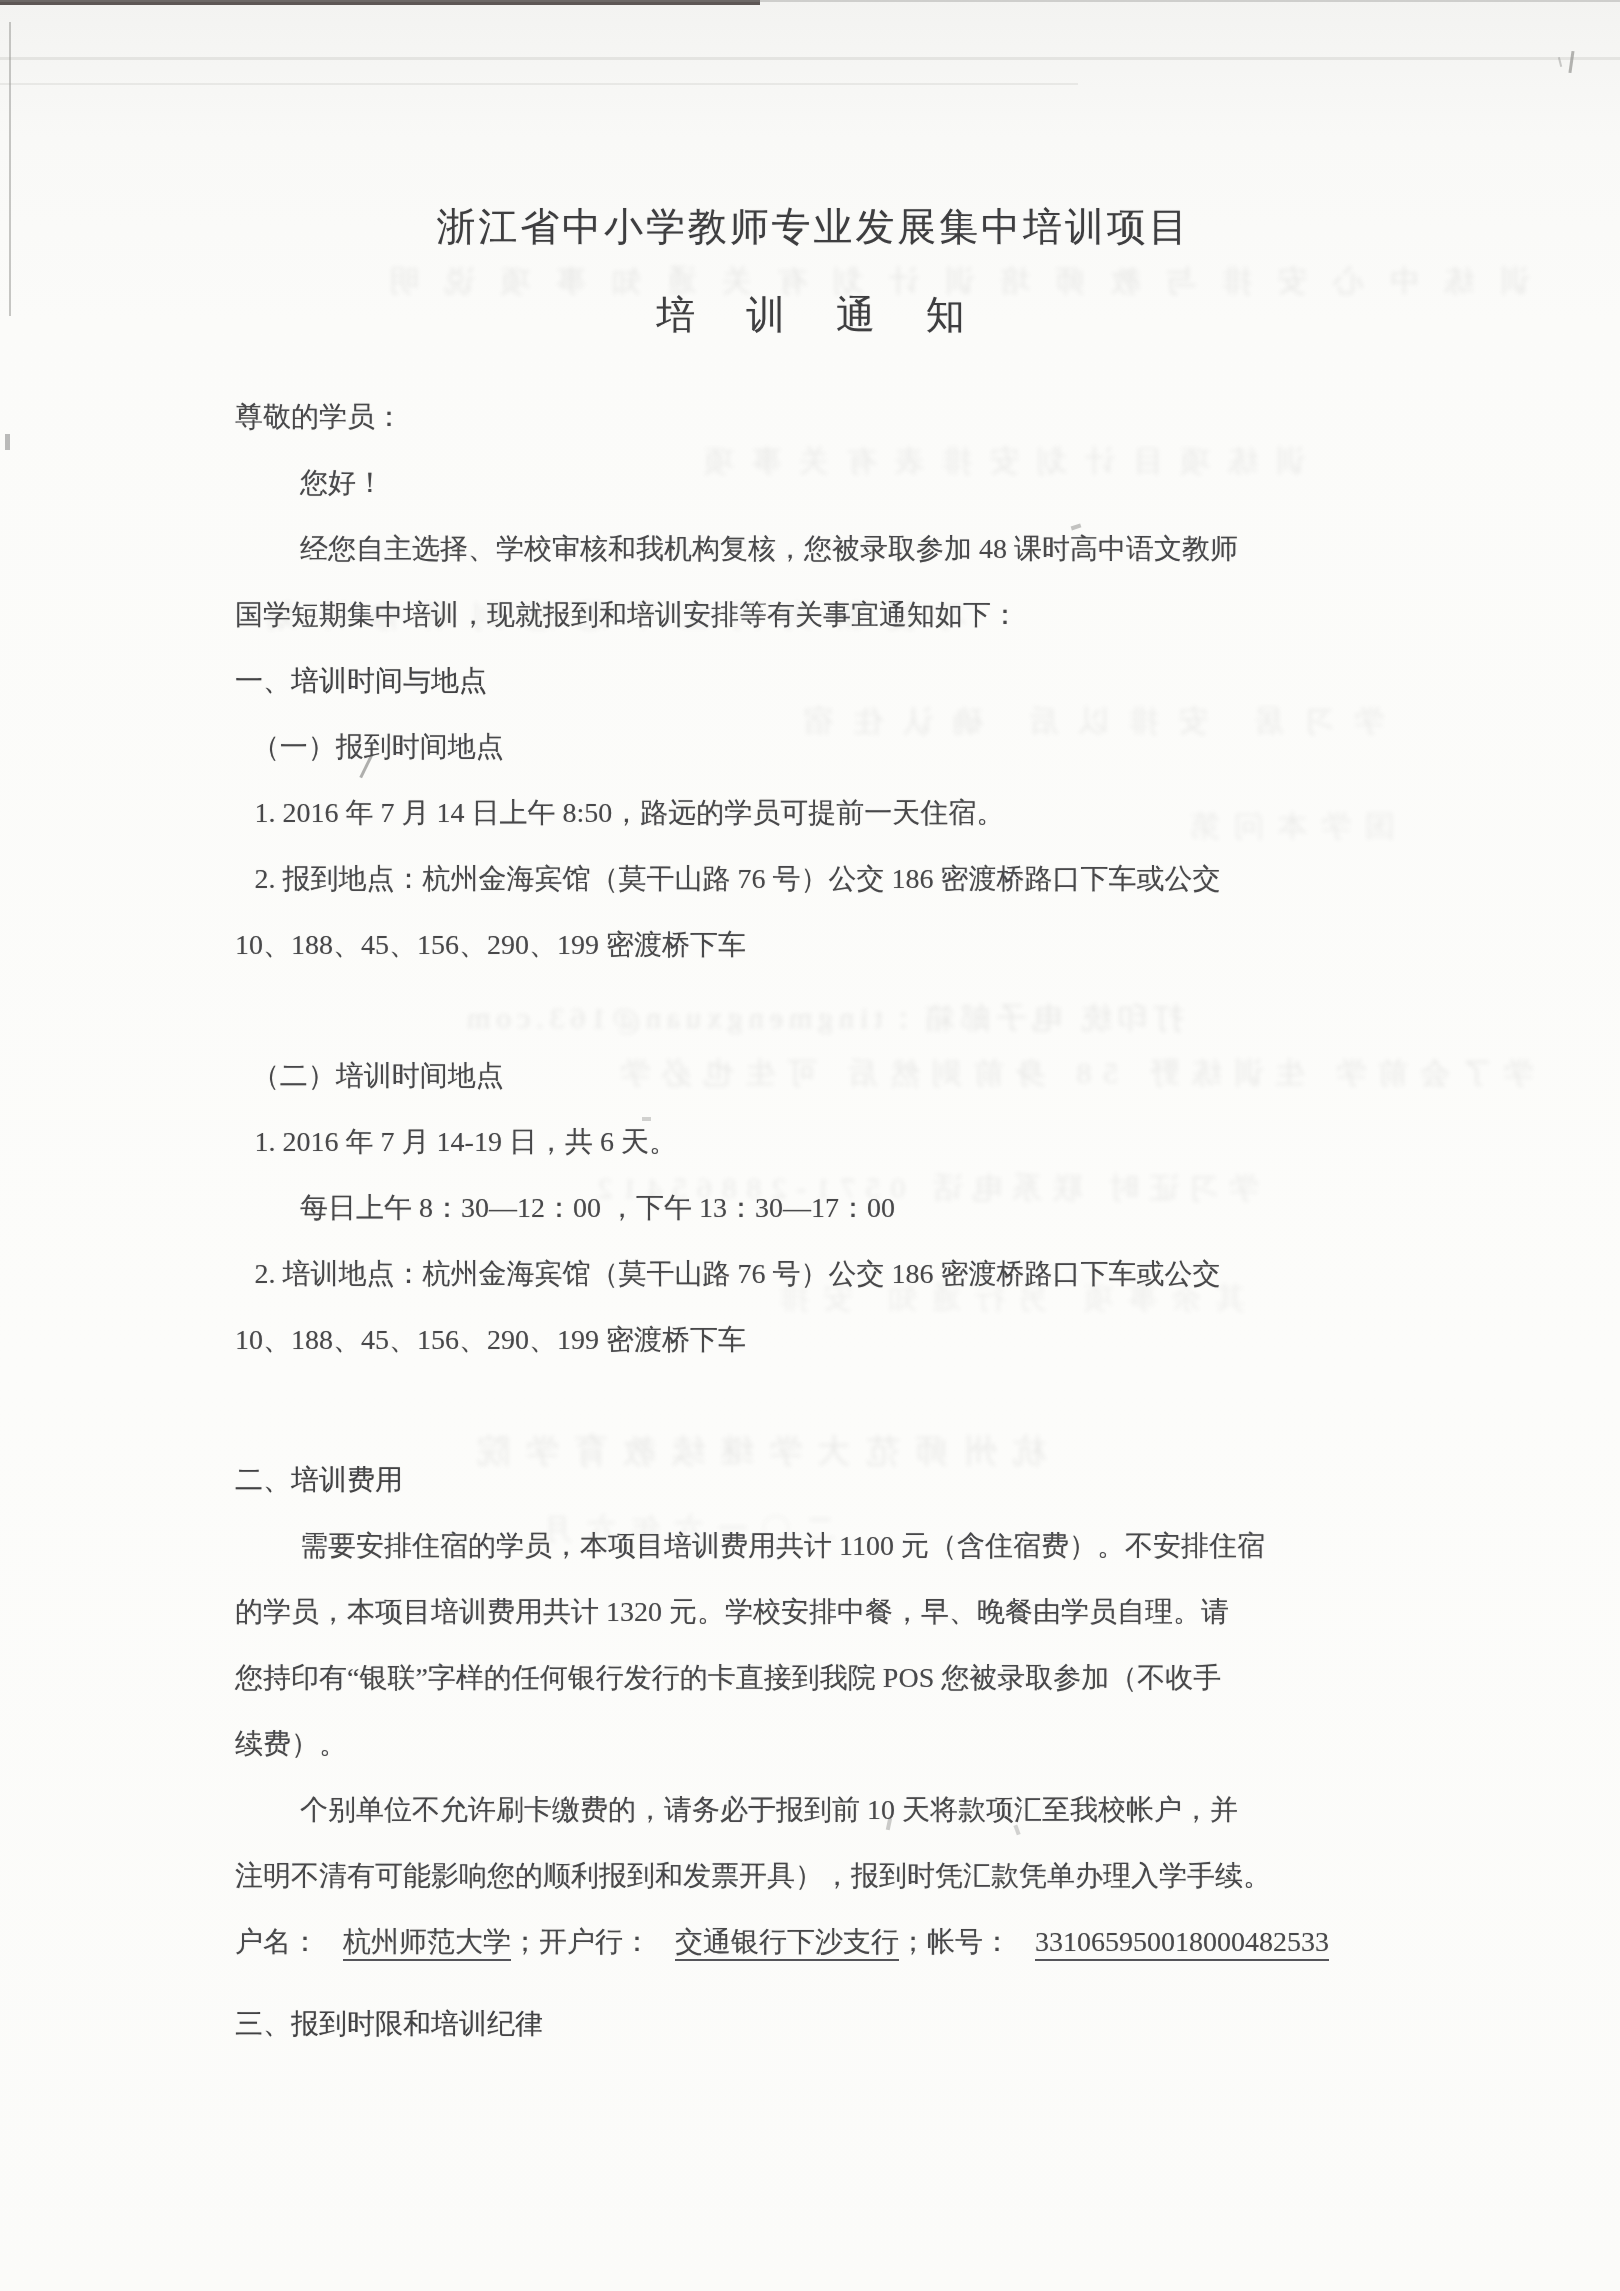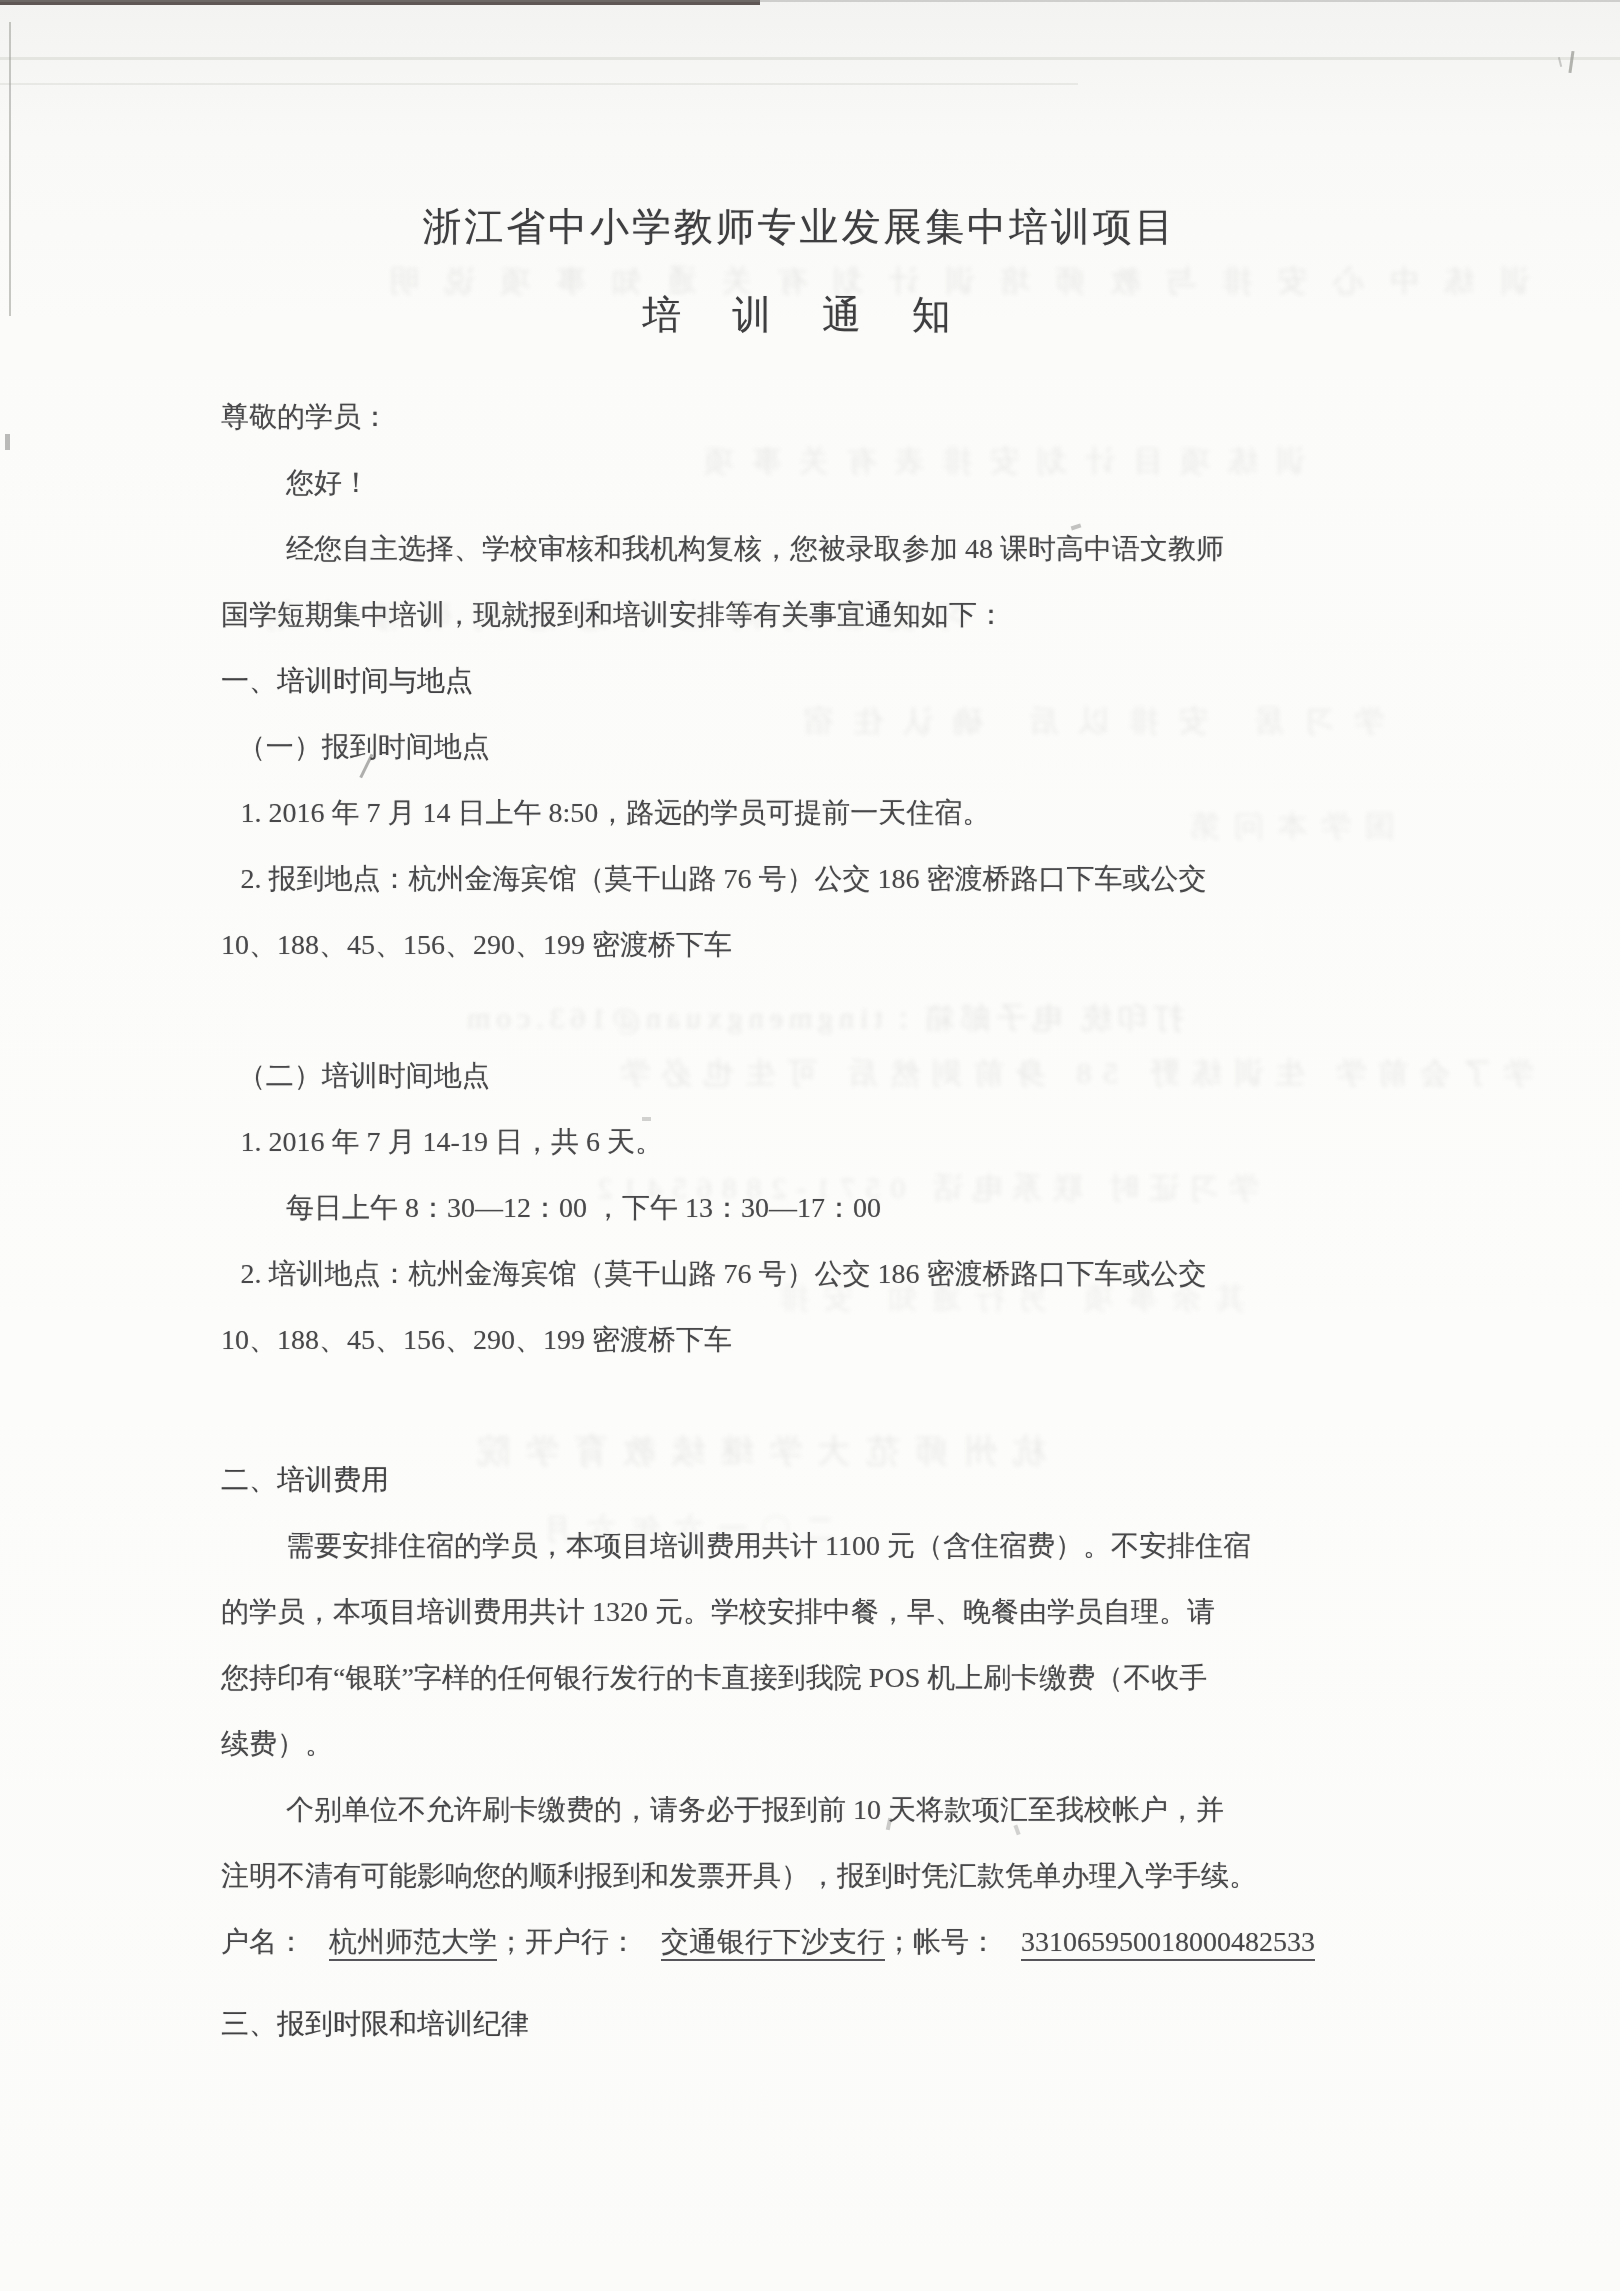--- a/index.html
+++ b/index.html
@@ -7,21 +7,21 @@
     position:relative;
     width:1620px;height:2292px;
     margin:0 auto;
     overflow:hidden;
     background:
       linear-gradient(180deg,#f3f3f1 0%,#f9f9f7 6%,#fbfbf9 14%,#fcfcfa 60%,#fbfbf9 100%);
     font-family:"Liberation Serif","DejaVu Serif",serif;
     color:#48484a;
   }
   .content{
-    position:absolute;left:221px;top:0;width:1157px;
+    position:absolute;left:235px;top:0;width:1157px;
     text-shadow:0 0 1px rgba(70,70,70,.35);
   }
   .center{text-align:center;}
   .title{
     padding-top:198px;
     font-size:39px;line-height:57px;letter-spacing:2.9px;color:#3e3e40;
     white-space:nowrap;
   }
   .subtitle{
     margin-top:31px;
@@ -121,21 +121,21 @@
     <div class="ln ind-num">1. 2016 年 7 月 14-19 日，共 6 天。</div>
     <div class="ln ind-2">每日上午 8：30—12：00 ，下午 13：30—17：00</div>
     <div class="ln ind-num">2. 培训地点：杭州金海宾馆（莫干山路 76 号）公交 186 密渡桥路口下车或公交</div>
     <div class="ln">10、188、45、156、290、199 密渡桥下车</div>
 
     <div class="sp-76"></div>
 
     <div class="ln heading">二、培训费用</div>
     <div class="ln ind-2">需要安排住宿的学员，本项目培训费用共计 1100 元（含住宿费）。不安排住宿</div>
     <div class="ln">的学员，本项目培训费用共计 1320 元。学校安排中餐，早、晚餐由学员自理。请</div>
-    <div class="ln">您持印有“银联”字样的任何银行发行的卡直接到我院 POS 机上刷卡缴费（不收手</div>
+    <div class="ln">您持印有“银联”字样的任何银行发行的卡直接到我院 POS 您被录取参加（不收手</div>
     <div class="ln">续费）。</div>
     <div class="ln ind-2">个别单位不允许刷卡缴费的，请务必于报到前 10 天将款项汇至我校帐户，并</div>
     <div class="ln">注明不清有可能影响您的顺利报到和发票开具），报到时凭汇款凭单办理入学手续。</div>
 
     <div class="ln"><span>户名：</span><span class="ul">杭州师范大学</span><span>；开户行：</span><span class="ul">交通银行下沙支行</span><span>；帐号：</span><span class="ul">331065950018000482533</span></div>
 
     <div class="sp-16"></div>
 
     <div class="ln heading">三、报到时限和培训纪律</div>
 

